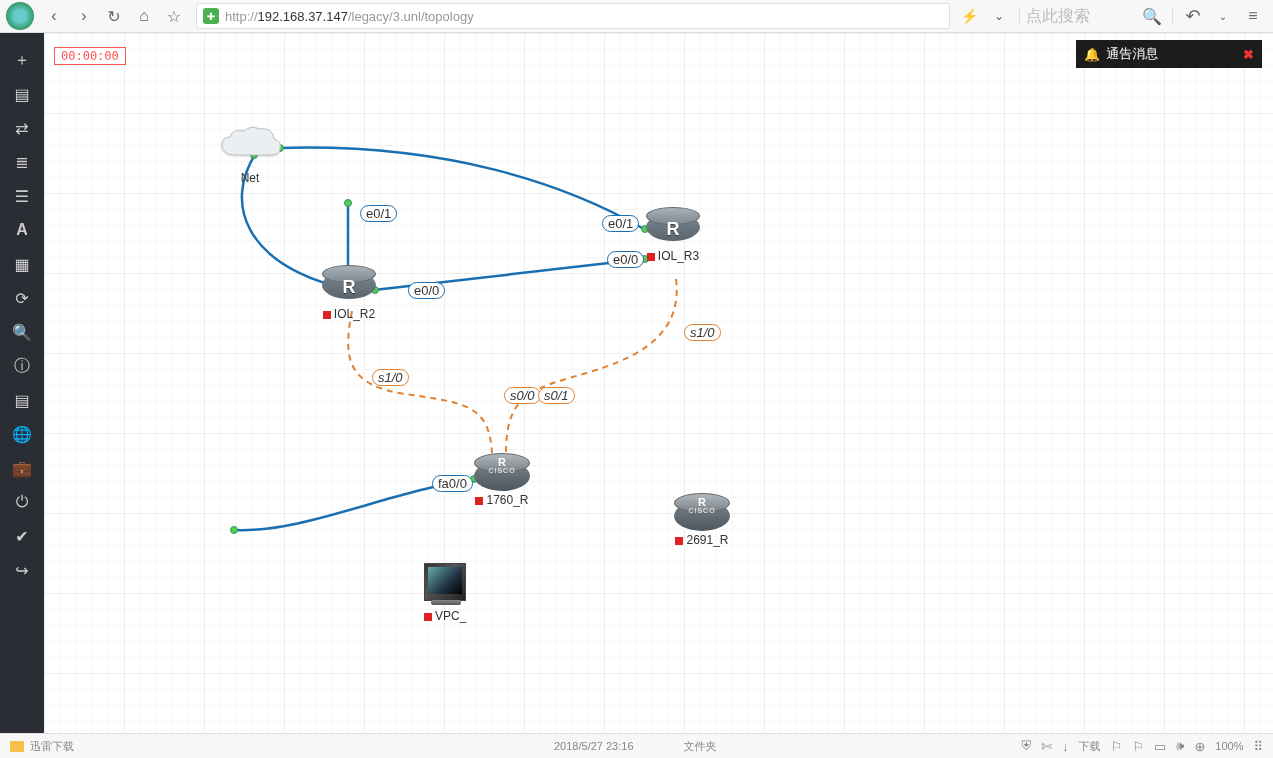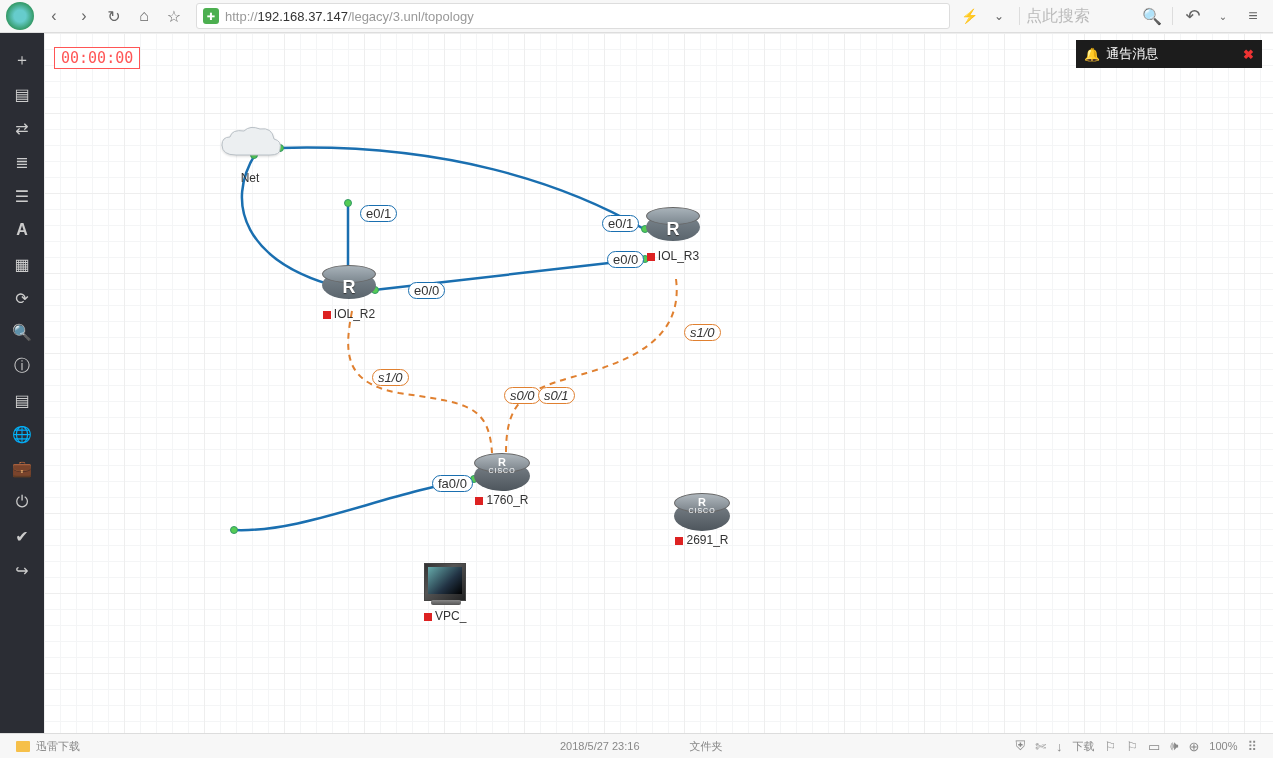--- a/index.html
+++ b/index.html
@@ -28,21 +28,21 @@
 
 .canvas { position:absolute; left:44px; top:0; right:0; bottom:0; overflow:hidden;
   background-color:#fff;
   background-image:
     linear-gradient(#eee 1px, transparent 1px),
     linear-gradient(90deg,#eee 1px, transparent 1px),
     linear-gradient(#f4f5f6 1px, transparent 1px),
     linear-gradient(90deg,#f4f5f6 1px, transparent 1px);
   background-size:80px 80px,80px 80px,16px 16px,16px 16px;
 }
-.timer { position:absolute; left:10px; top:14px; padding:1px 6px; border:1px solid #f55; color:#f55; background:#fff; font-size:15px; font-family:monospace; }
+.timer { position:absolute; left:10px; top:14px; padding:1px 6px; border:1px solid #f55; color:#f55; background:#fff; font-size:12px; font-family:monospace; }
 
 .notice-bar { position:absolute; right:11px; top:7px; width:186px; height:28px; background:#1c1c1c; color:#fff; display:flex; align-items:center; padding:0 8px; font-size:13px; }
 .notice-bar .bell { margin-right:6px; }
 .notice-bar .close { margin-left:auto; color:#e33; font-weight:bold; cursor:pointer; }
 
 svg.links { position:absolute; left:0; top:0; width:100%; height:100%; pointer-events:none; }
 .solid { stroke:#1a6fb0; stroke-width:2.5; fill:none; }
 .dashed { stroke:#e08030; stroke-width:2; stroke-dasharray:6 5; fill:none; }
 
 .node { position:absolute; text-align:center; cursor:pointer; }
@@ -65,21 +65,21 @@
 .pc-icon { width:42px; height:38px; background:linear-gradient(135deg,#333,#555 40%,#222); border:1px solid #444; position:relative; }
 .pc-icon::after { content:""; position:absolute; bottom:-5px; left:6px; width:30px; height:5px; background:linear-gradient(#888,#555); border-radius:2px; }
 .pc-icon .screen { position:absolute; inset:3px 3px 6px 3px; background:linear-gradient(135deg,#6aa 0%,#234 60%,#000); }
 
 .if-label { position:absolute; background:#fff; border:1px solid #1a6fb0; border-radius:9px; padding:0 5px; font-size:13px; color:#333; line-height:15px; white-space:nowrap;margin-left:28px; }
 .if-label.orange { border-color:#e08030;font-style:italic; }
 
 .endpoint { position:absolute; width:8px; height:8px; background:#5c5; border-radius:50%; border:1px solid #396; }
 
 
-.status-bar { position:absolute; left:0; bottom:0; width:100%; height:25px; background:#f7f7f7; border-top:1px solid #ddd; display:flex; align-items:center; padding:0 16px; font-size:11px; color:#888; gap:10px; }
+.status-bar { position:absolute; left:0; bottom:0; width:100%; height:25px; background:#f7f7f7; border-top:1px solid #ddd; display:flex; align-items:center; padding:0 10px; font-size:11px; color:#888; gap:10px; }
 .status-bar .left { display:flex; gap:6px; align-items:center; }
 .status-bar .right { margin-left:auto; display:flex; gap:10px; align-items:center; }
 .folder-ico { width:14px; height:11px; background:#f6c04a; border-radius:1px; display:inline-block; }
 .sb-ico { font-size:13px; color:#888; cursor:pointer; }
 </style>
 </head>
 <body>
 
 <div class="browser-bar">
   <div class="avatar"></div>

